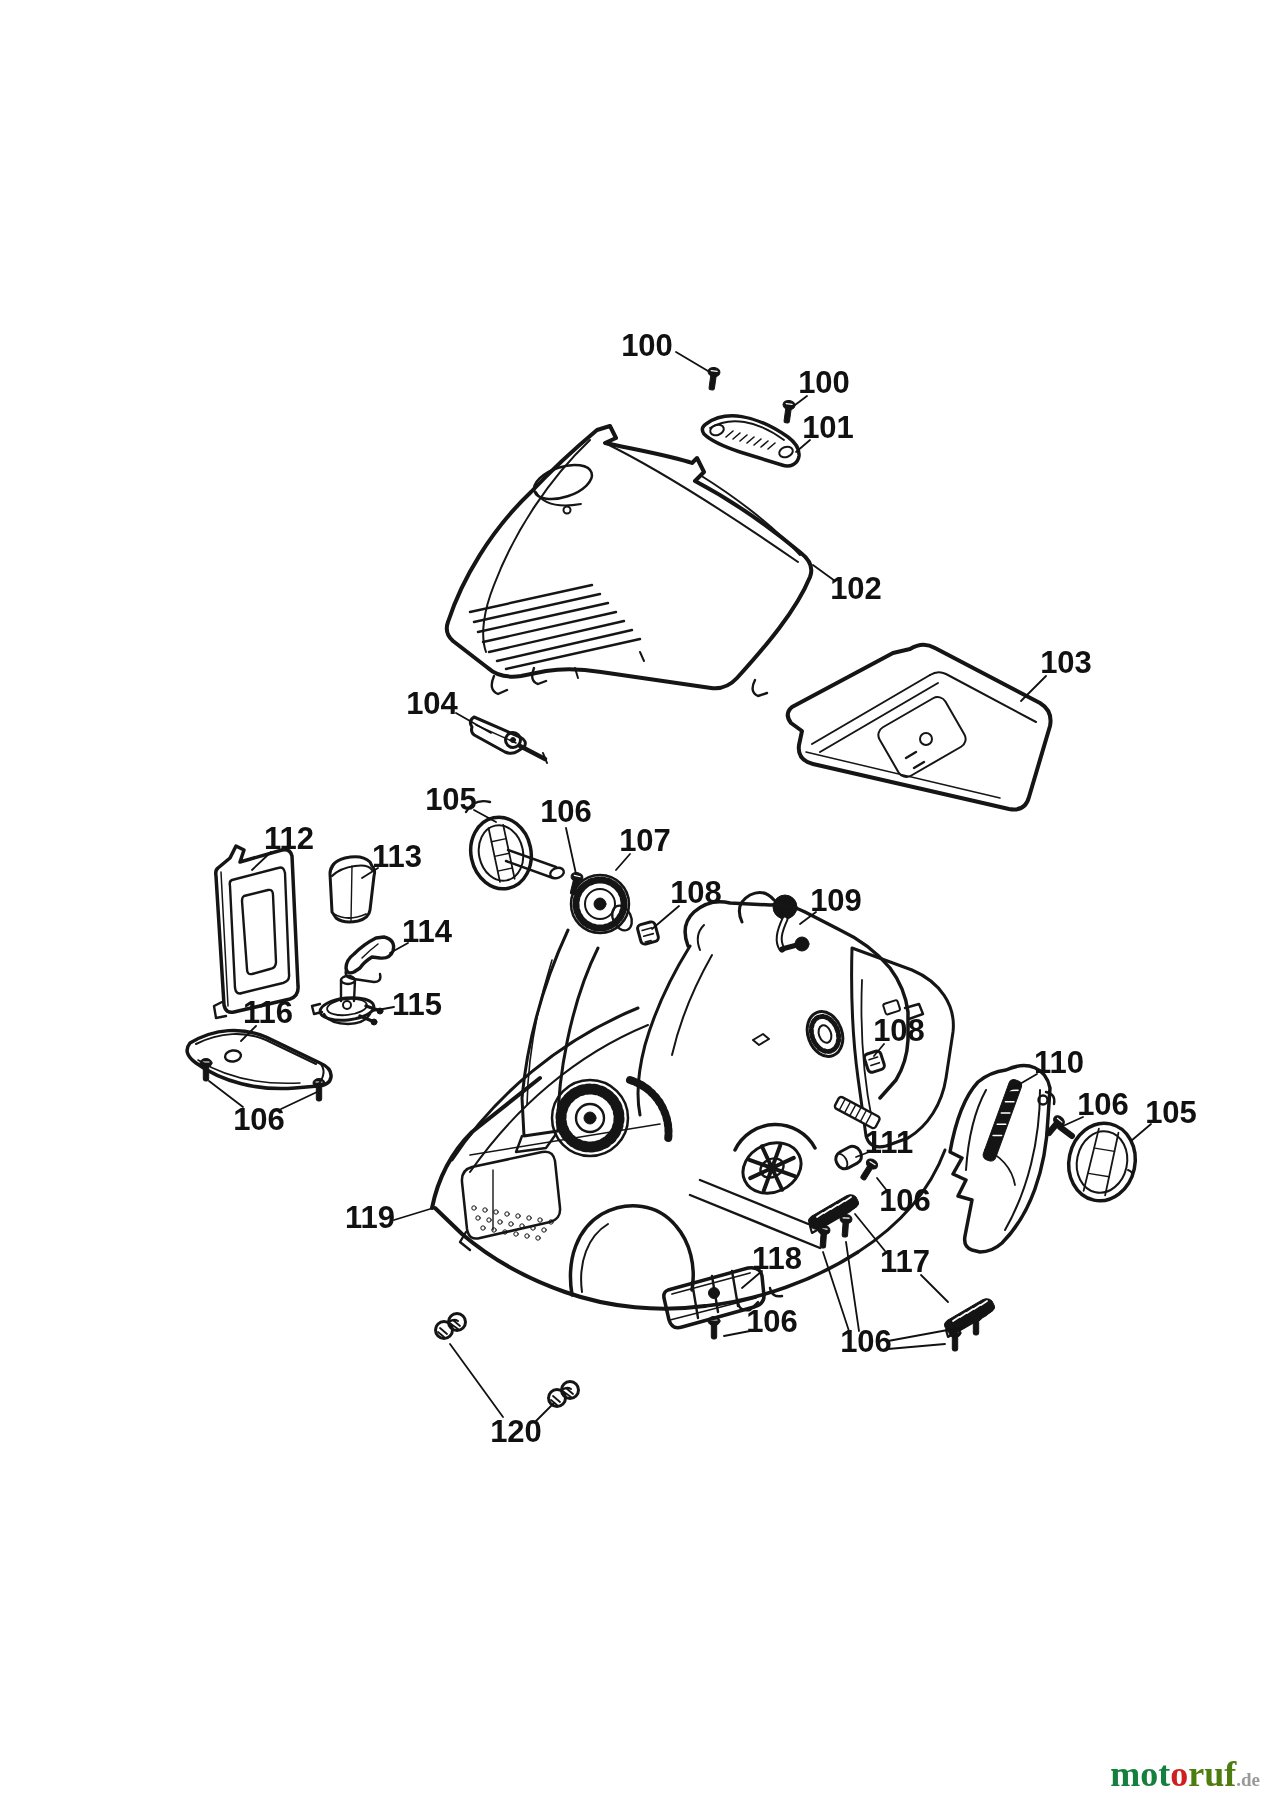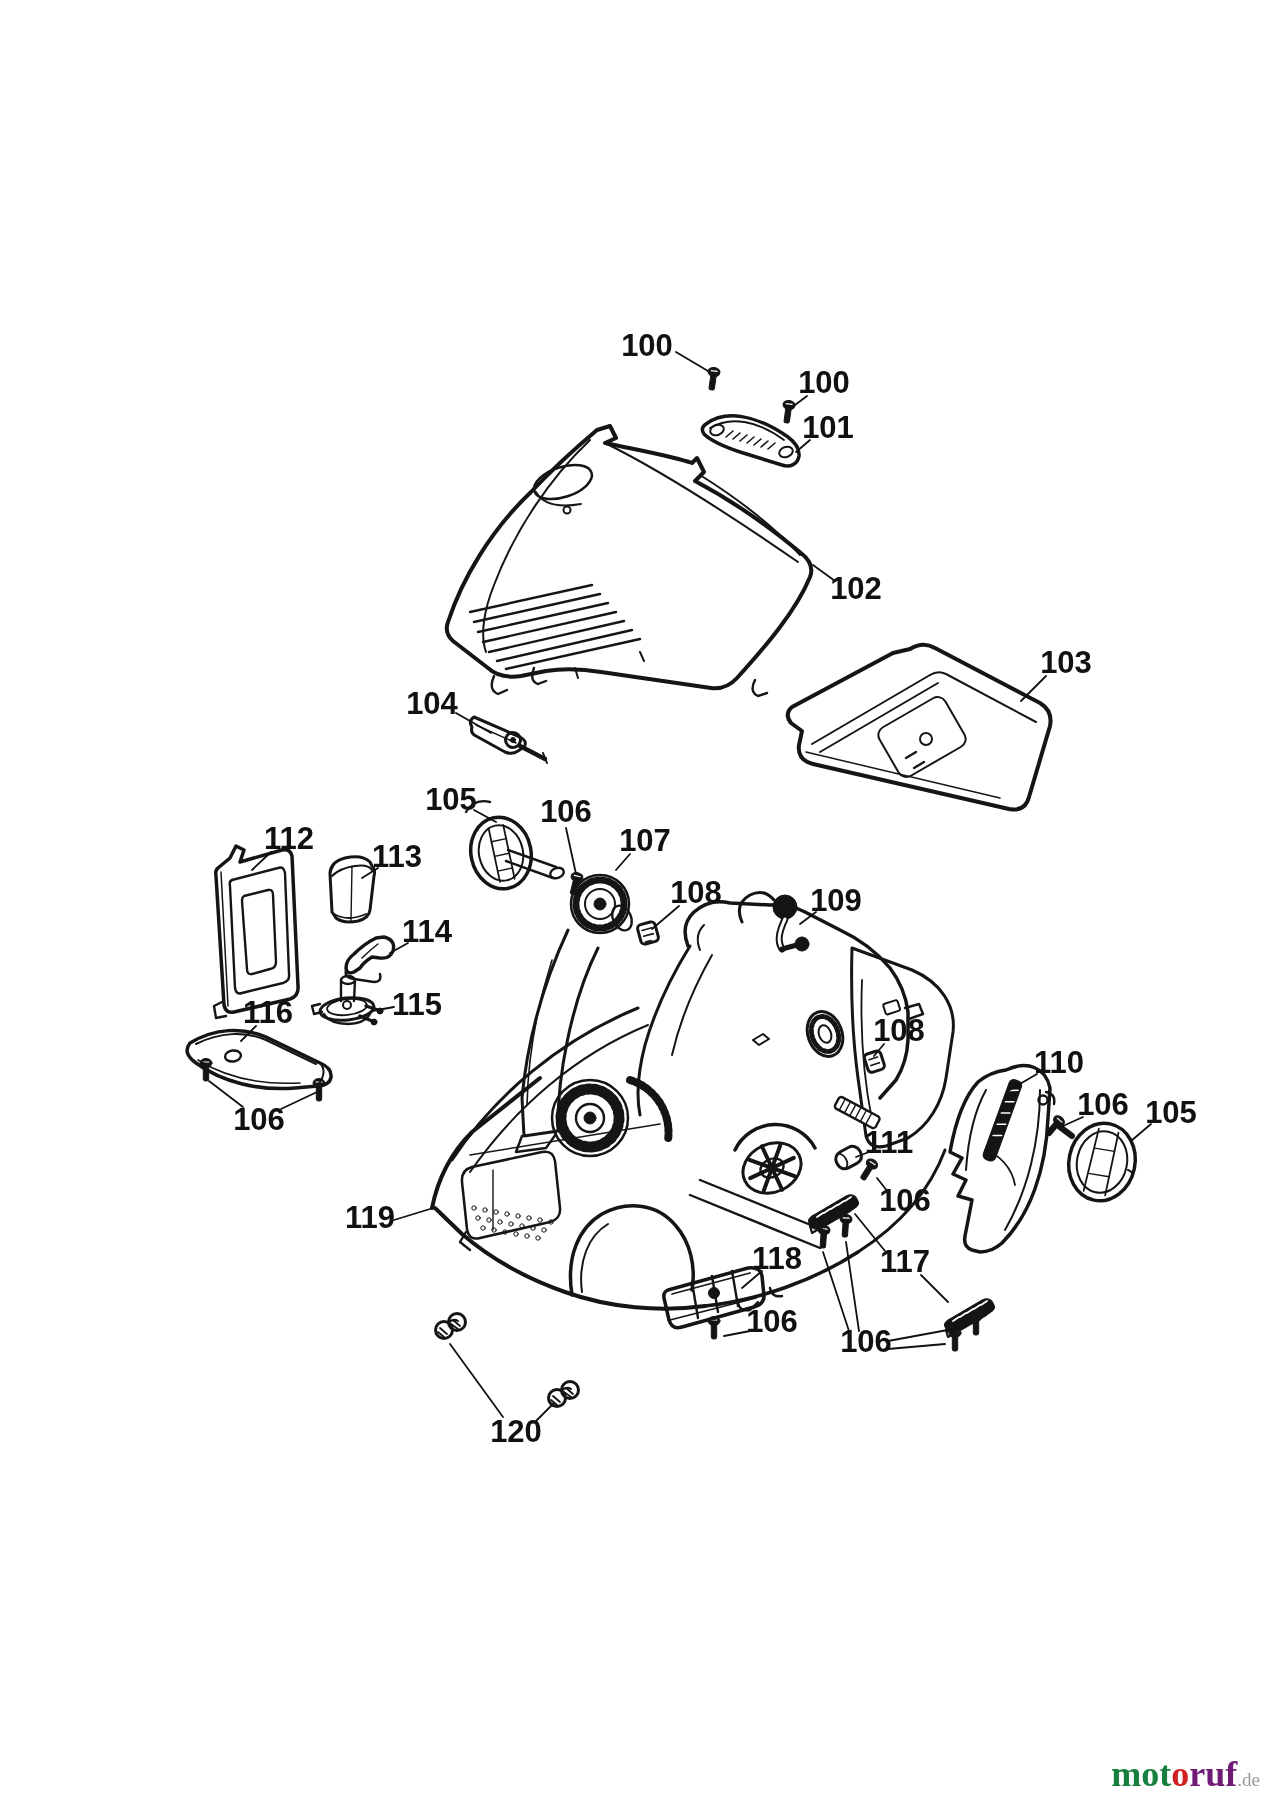--- a/index.html
+++ b/index.html
@@ -6,21 +6,21 @@
   .page{position:relative;width:1272px;height:1800px;background:#ffffff;overflow:hidden;
         font-family:"Liberation Sans",sans-serif;}
   svg{position:absolute;left:0;top:0;}
   svg *{stroke:#151515;fill:none;stroke-linecap:round;stroke-linejoin:round;}
   svg text{stroke:none;}
   .part-label{font-family:"Liberation Sans",sans-serif;font-weight:700;font-size:31px;
               fill:#111;text-anchor:middle;}
   .leader{stroke:#111;stroke-width:1.8;}
   .logo{position:absolute;right:12px;bottom:8px;white-space:nowrap;
         font-family:"Liberation Serif",serif;font-weight:700;font-size:36px;line-height:1;}
-  .logo .lg-tld{font-size:19px;font-weight:400;vertical-align:baseline;}
+  .logo .lg-tld{font-size:19px;font-weight:700;vertical-align:baseline;}
 </style>
 </head>
 <body>
 
 <div class="page">
 <svg id="diagram-svg" width="1272" height="1800" viewBox="0 0 1272 1800">
 
   <defs>
     <g id="def-screw">
       <ellipse cx="0" cy="0" rx="6" ry="4.5" style="fill:#141414"></ellipse>
@@ -394,14 +394,14 @@
         <line x1="859" y1="1331" x2="846" y2="1242" class="leader"></line>
         <line x1="888" y1="1341" x2="964" y2="1327" class="leader"></line>
         <line x1="888" y1="1349" x2="945" y2="1344" class="leader"></line>
         <text x="866" y="1352" class="part-label">106</text>
         <line x1="503" y1="1417" x2="450" y2="1344" class="leader"></line>
         <line x1="536" y1="1421" x2="554" y2="1403" class="leader"></line>
         <text x="516" y="1442" class="part-label">120</text>
       </g>
 </svg>
 
-<div class="logo"><span class="lg-main" style="color: #15803d;">mot</span><span class="lg-accent" style="color: rgb(207, 31, 31);">o</span><span class="lg-main" style="color: #701a75;">ruf</span><span class="lg-tld" style="color: rgb(153, 153, 153);">.de</span></div>
+<div class="logo"><span class="lg-main" style="color: #15803d;">mot</span><span class="lg-accent" style="color: rgb(207, 31, 31);">o</span><span class="lg-main" style="color: #4d7c0f;">ruf</span><span class="lg-tld" style="color: rgb(153, 153, 153);">.de</span></div>
 </div>
 
 </body></html>

